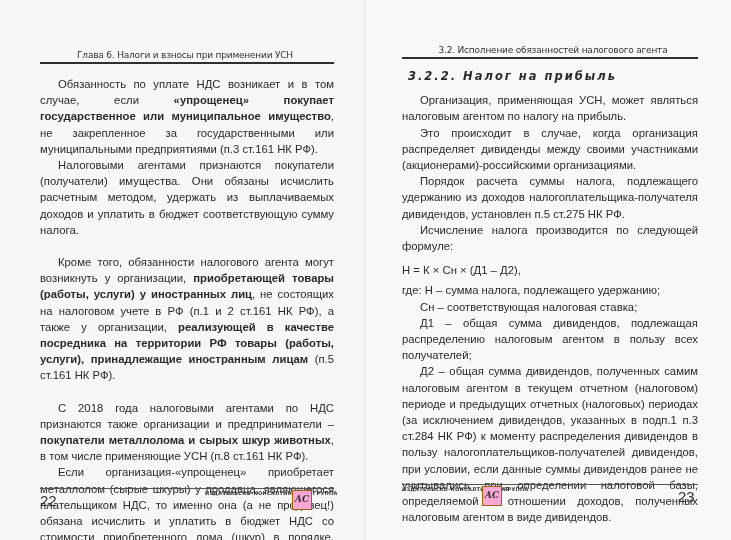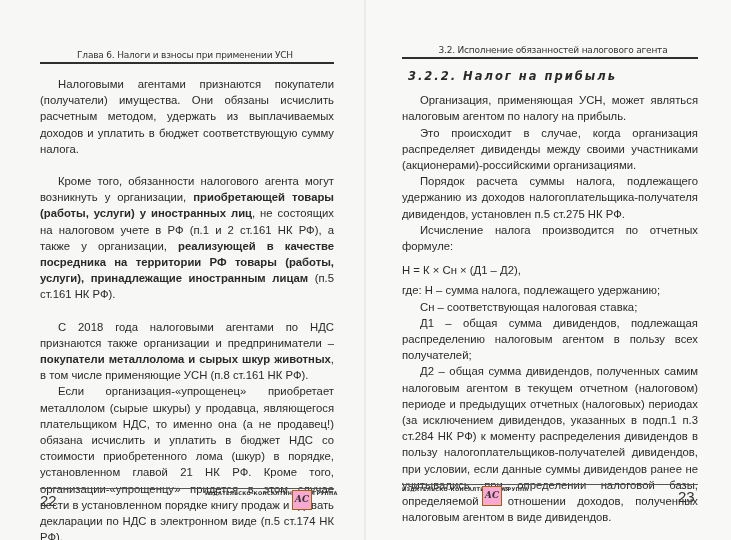--- a/index.html
+++ b/index.html
@@ -29,20 +29,21 @@
           font-family:"DejaVu Serif", serif; }
 </style>
 </head>
 <body>
 
 <div class="page left">
   <div class="running-head" style="left:40px; width:290px; top:50px;">Глава 6. Налоги и взносы при применении УСН</div>
   <div class="rule" style="left:40px; width:294px; top:62px;"></div>
 
   <div class="body-text" style="left:40px; width:294px; top:76px;">
+    <p id="lp0"><span>Обязанность по уплате НДС возникает и в том случае, если </span><b>«упрощенец» покупает государственное или муниципальное имущество</b><span>, не закрепленное за государственными или муниципальными предприятиями (п.3 ст.161 НК РФ).</span></p>
     <p id="lp1"><span>Налоговыми агентами признаются покупатели (получатели) имущества. Они обязаны исчислить расчетным методом, удержать из выплачиваемых доходов и уплатить в бюджет соответствующую сумму налога.</span></p>
     <p class="gap" id="lp2"><span>Кроме того, обязанности налогового агента могут возникнуть у организации, </span><b>приобретающей товары (работы, услуги) у иностранных лиц</b><span>, не состоящих на налоговом учете в РФ (п.1 и 2 ст.161 НК РФ), а также у организации, </span><b>реализующей в качестве посредника на территории РФ товары (работы, услуги), принадлежащие иностранным лицам</b><span> (п.5 ст.161 НК РФ).</span></p>
     <p class="gap" id="lp3"><span>С 2018 года налоговыми агентами по НДС признаются также организации и предприниматели – </span><b>покупатели металлолома и сырых шкур животных</b><span>, в том числе применяющие УСН (п.8 ст.161 НК РФ).</span></p>
     <p id="lp4"><span>Если организация-«упрощенец» приобретает металлолом (сырые шкуры) у продавца, являющегося плательщиком НДС, то именно она (а не продавец!) обязана исчислить и уплатить в бюджет НДС со стоимости приобретенного лома (шкур) в порядке, установленном главой 21 НК РФ. Кроме того, организации-«упрощенцу» придется в этом случае вести в установленном порядке книгу продаж и сдавать декларации по НДС в электронном виде (п.5 ст.174 НК РФ).</span></p>
   </div>
 
   <div class="foot-rule" style="left:40px; width:294px; top:488px;"></div>
   <div class="page-num" style="left:40px; top:492px;text-align:center;">22</div>
   <div class="publisher" style="left:205px; top:490px;">ИЗДАТЕЛЬСКО-КОНСАЛТИНГОВАЯ</div>
   <div class="logo" style="left:292px; top:490px;">АС</div>
@@ -53,21 +54,21 @@
 
 <div class="page right">
   <div class="running-head" style="left:40px; width:294px; top:45px;">3.2. Исполнение обязанностей налогового агента</div>
   <div class="rule" style="left:36px; width:296px; top:57px;"></div>
 
   <div class="body-text" style="left:36px; width:296px; top:68px;">
     <div class="section-title">3.2.2. Налог на прибыль</div>
     <p>Организация, применяющая УСН, может являться налоговым агентом по налогу на прибыль.</p>
     <p>Это происходит в случае, когда организация распределяет дивиденды между своими участниками (акционерами)-российскими организациями.</p>
     <p>Порядок расчета суммы налога, подлежащего удержанию из доходов налогоплательщика-получателя дивидендов, установлен п.5 ст.275 НК РФ.</p>
-    <p>Исчисление налога производится по отчетных формуле:</p>
+    <p>Исчисление налога производится по следующей формуле:</p>
     <p class="center">Н = К × Сн × (Д1 – Д2),</p>
     <p class="noindent">где: Н – сумма налога, подлежащего удержанию;</p>
     <p>Сн – соответствующая налоговая ставка;</p>
     <p>Д1 – общая сумма дивидендов, подлежащая распределению налоговым агентом в пользу всех получателей;</p>
     <p>Д2 – общая сумма дивидендов, полученных самим налоговым агентом в текущем отчетном (налоговом) периоде и предыдущих отчетных (налоговых) периодах (за исключением дивидендов, указанных в подп.1 п.3 ст.284 НК РФ) к моменту распределения дивидендов в пользу налогоплательщиков-получателей дивидендов, при условии, если данные суммы дивидендов ранее не учитывались при определении налоговой базы, определяемой в отношении доходов, полученных налоговым агентом в виде дивидендов.</p>
 
   </div>
 
   <div class="foot-rule" style="left:36px; width:296px; top:484px;"></div>
   <div class="publisher" style="left:36px; top:486px;">ИЗДАТЕЛЬСКО-КОНСАЛТИНГОВАЯ</div>

